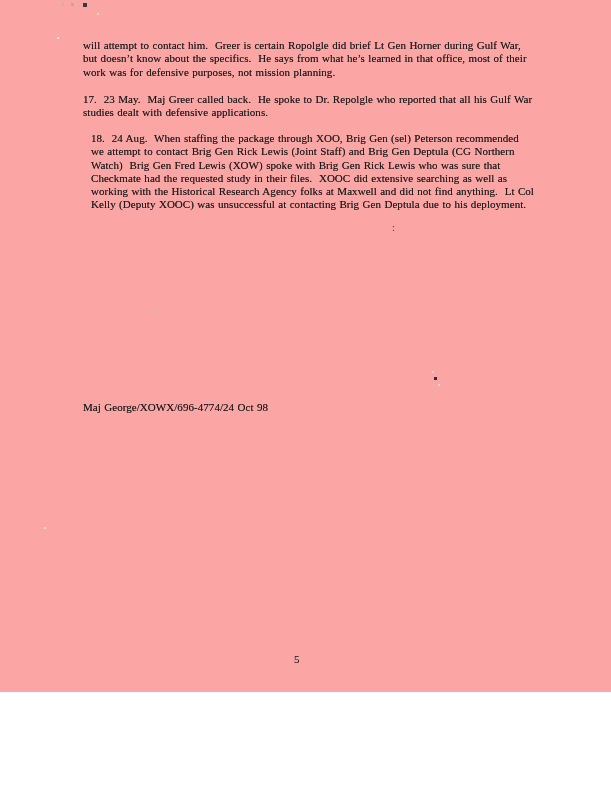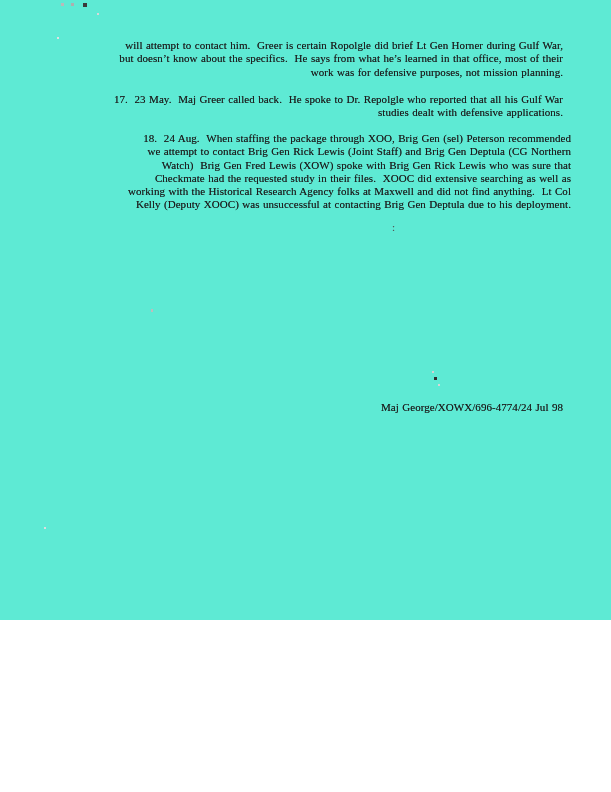--- a/index.html
+++ b/index.html
@@ -3,26 +3,25 @@
 <meta charset="utf-8">
 <style>
   html, body {
     margin: 0;
     padding: 0;
     background: #ffffff;
   }
   .page {
     position: relative;
     width: 611px;
-    height: 620px;
-    background: #5eead4;
+    height: 692px;
+    background: #fca5a5;
     overflow: hidden;
     font-family: "Liberation Serif", "DejaVu Serif", serif;
     color: #1c1c1c;
-    text-align: right;
   }
   .para {
     position: absolute;
     left: 83px;
     width: 480px;
     font-size: 11px;
     line-height: 13.3px;
     white-space: pre-wrap;
     letter-spacing: 0.05px;
     word-spacing: 0.6px;
@@ -97,21 +96,21 @@
 Kelly (Deputy XOOC) was unsuccessful at contacting Brig Gen Deptula due to his deployment.</div>
 
   <div class="stray-colon">:</div>
 
   <div class="speck sp-b1"></div>
   <div class="speck sp-b2"></div>
   <div class="speck sp-b3"></div>
   <div class="speck sp-b4"></div>
   <div class="speck sp-b5"></div>
 
-  <div class="para sig">Maj George/XOWX/696-4774/24 Jul 98</div>
+  <div class="para sig">Maj George/XOWX/696-4774/24 Oct 98</div>
 
   <div class="page-num">5</div>
 
   <div class="speck sp-c1"></div>
   <div class="speck sp-c2"></div>
   <div class="speck sp-c3"></div>
   <div class="speck sp-c4"></div>
   <div class="speck sp-c5"></div>
   <div class="speck sp-c6"></div>
 

